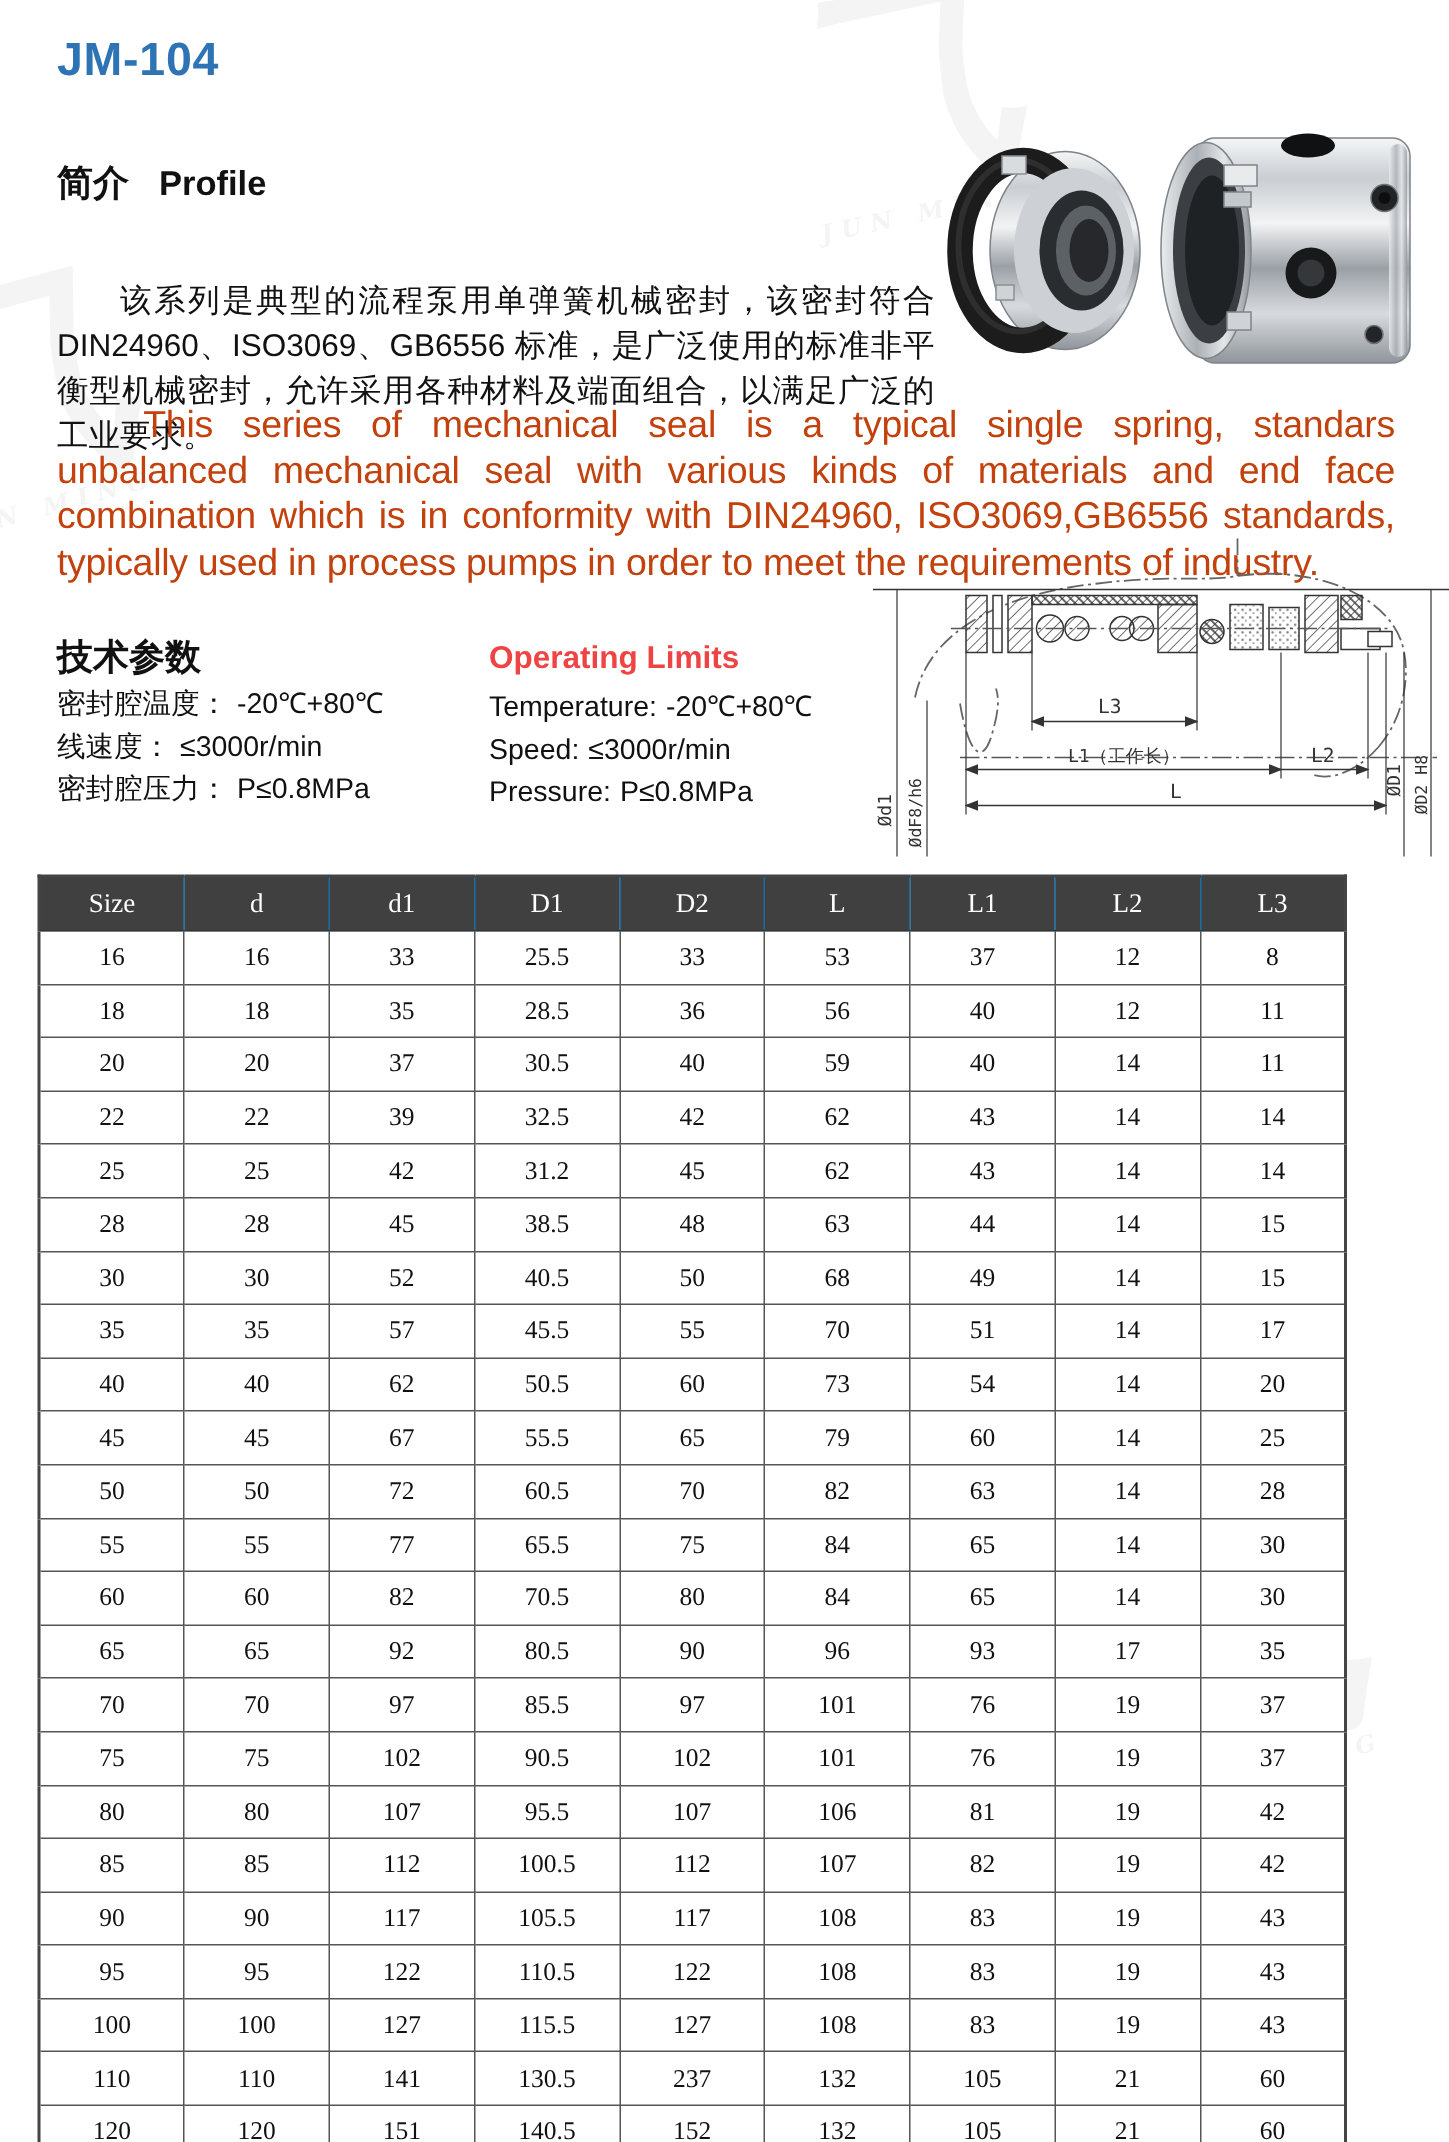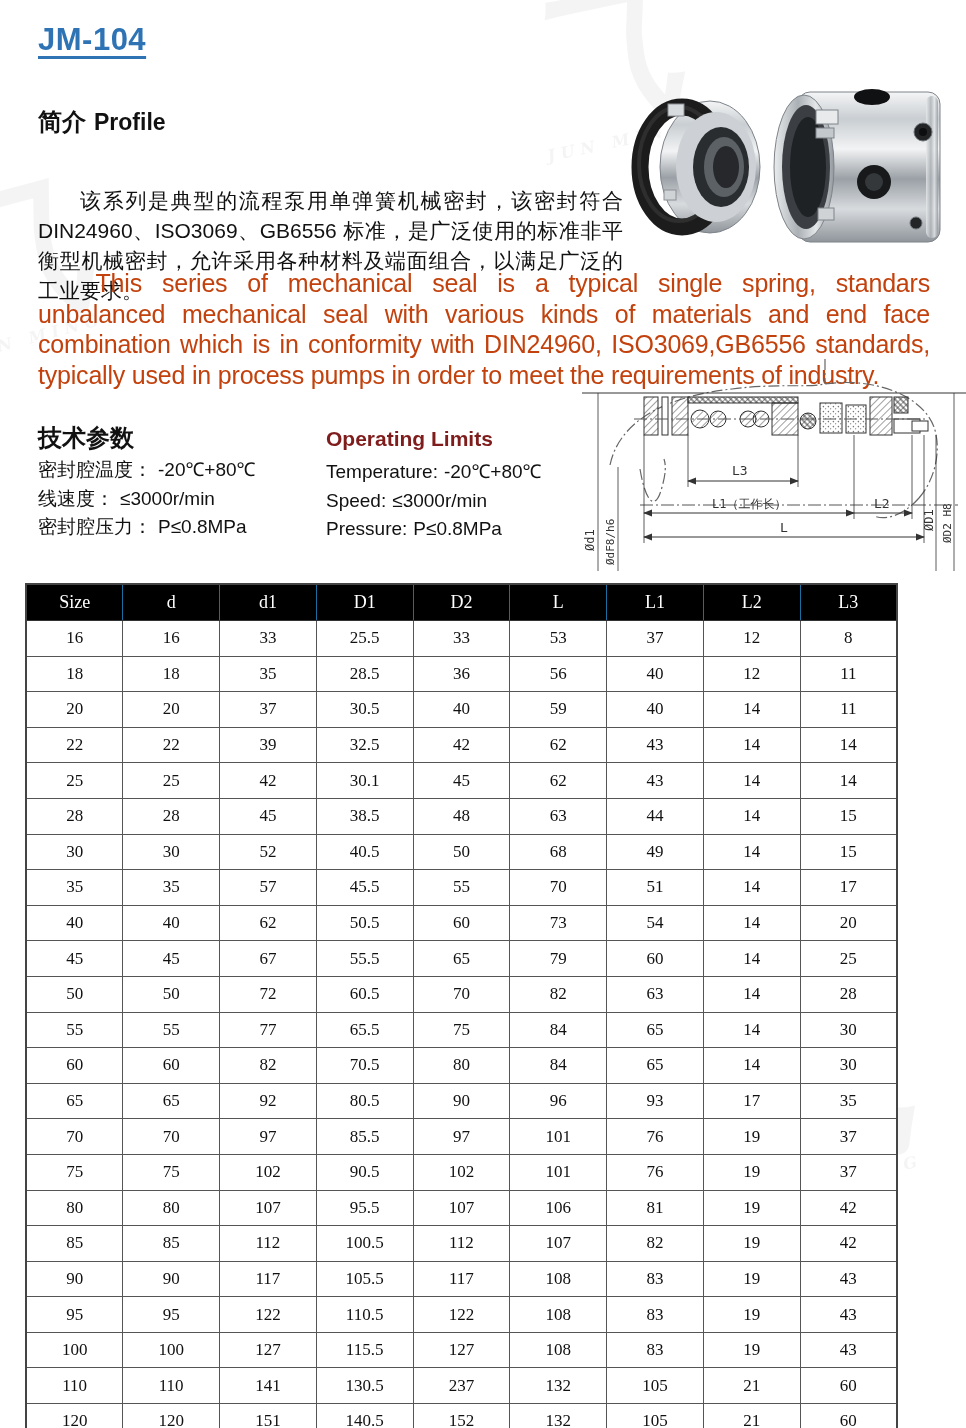--- a/index.html
+++ b/index.html
@@ -27,31 +27,30 @@
   .wm1{top:-20px;left:530px;transform:rotate(-12deg);}
   .wm2{top:180px;left:-60px;transform:rotate(-15deg);}
   .wm3{top:700px;left:330px;transform:rotate(-10deg);opacity:0.08;}
   .wm4{top:1020px;left:760px;transform:rotate(-14deg);}
   .wm5{top:1250px;left:700px;transform:rotate(-12deg);opacity:0.08;}
 
   .page-title{
     position:absolute;top:22px;left:38px;
     font-size:31px;font-weight:bold;
     color:#2E74B5;
-    text-decoration:underline;
     text-underline-offset:6px;
     letter-spacing:0.5px;
   }
   .product-photo{position:absolute;top:70px;left:610px;width:352px;height:188px;}
   .section-heading{
     position:absolute;left:38px;
     font-size:24px;font-weight:bold;color:#111;
   }
   .heading-profile{top:106px;}
-  .heading-profile .en{margin-left:8px;font-size:23px;}
+  .heading-profile .en{margin-left:20px;font-size:23px;}
   .para-zh{
     position:absolute;top:138px;left:38px;width:585px;
     font-size:21px;line-height:30px;
     text-indent:2em;
     color:#111;
     text-align:justify;
     margin-top:48px;
   }
   .para-en{
     position:absolute;top:268px;left:38px;width:892px;
@@ -60,35 +59,35 @@
     color:#c2410c;
     text-align:justify;
     letter-spacing:-0.2px;
   }
   .heading-tech{top:422px;font-size:24px;}
   .spec-list{
     position:absolute;list-style:none;margin:0;padding:0;
     font-size:19px;line-height:28.5px;color:#111;
   }
   .spec-zh{top:456px;left:38px;}
-  .heading-oplimits{position:absolute;top:427px;left:326px;font-size:21px;font-weight:bold;color:#7f1d1d;}
+  .heading-oplimits{position:absolute;top:427px;left:326px;font-size:21px;font-weight:bold;color:#ef4444;}
   .spec-en{top:458px;left:326px;}
   .spec-list .val{margin-left:6px;margin-top:20px;}
 
   .drawing{position:absolute;top:355px;left:582px;width:384px;height:228px;}
   .drawing text{font-family:"DejaVu Sans Mono", monospace;fill:#333;}
 
   .size-table{
     position:absolute;top:583px;left:25px;width:873px;
     border-collapse:collapse;table-layout:fixed;
     font-family:"Liberation Serif", serif;
     font-size:17px;color:#111;
   }
   .size-table th{
-    background:#000000;color:#ffffff;
+    background:#404040;color:#ffffff;
     font-weight:normal;font-size:18px;
     height:33px;
     border:1px solid #1b6ea0;
     border-top:2px solid #444;
     border-bottom:1px solid #333;
   }
   .size-table th:first-child{border-left:2px solid #444;}
   .size-table th:last-child{border-right:2px solid #444;}
   .size-table td{
     height:32.6px;text-align:center;
@@ -313,21 +312,21 @@
         <td>42</td>
         <td>62</td>
         <td>43</td>
         <td>14</td>
         <td>14</td>
       </tr>
       <tr>
         <td>25</td>
         <td>25</td>
         <td>42</td>
-        <td>30.1</td>
+        <td>31.2</td>
         <td>45</td>
         <td>62</td>
         <td>43</td>
         <td>14</td>
         <td>14</td>
       </tr>
       <tr>
         <td>28</td>
         <td>28</td>
         <td>45</td>

